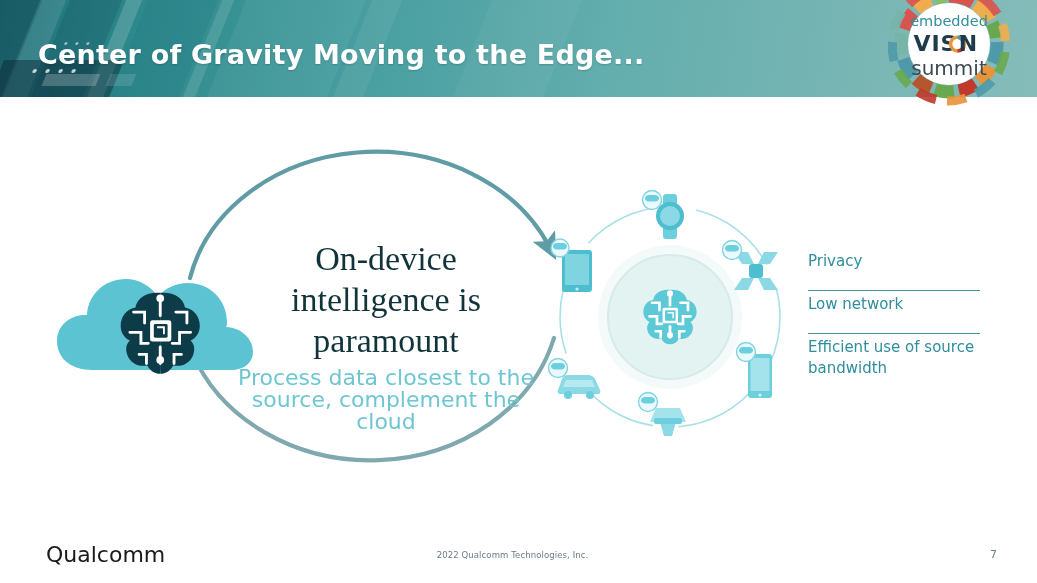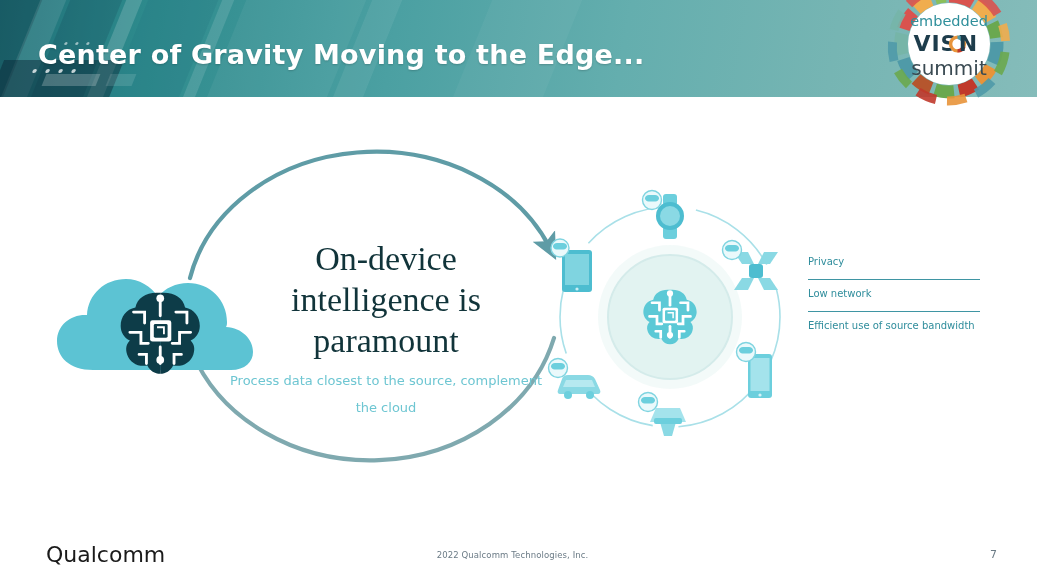--- a/index.html
+++ b/index.html
@@ -56,31 +56,31 @@
 
   .headline{
     position:absolute;left:236px;top:238px;width:300px;
     text-align:center;color:#11343a;
     font-size:34px;line-height:41px;font-weight:normal;
     font-family:Liberation Serif, serif;
   }
   .subline{
     position:absolute;left:228px;top:367px;width:316px;
     text-align:center;color:#6ec6d2;
-    font-size:13px;line-height:27px;
+    font-size:22px;line-height:22px;
     font-family:"DejaVu Sans", sans-serif;
   }
 
   .ring{position:absolute;left:540px;top:182px;width:260px;height:270px;}
 
   
   .benefits{position:absolute;left:808px;top:248px;width:172px;}
   .benefit{
-    color:#2f8d9c;font-size:10px;line-height:21px;
-    padding:3px 0 7px 0;
+    color:#2f8d9c;font-size:15px;line-height:21px;
+    padding:3px 0 18px 0;
     font-family:"DejaVu Sans", sans-serif;
   }
   .benefit.rule{border-bottom:1.6px solid #3f95a3;}
 
   
   .qc-logo{position:absolute;left:46px;top:541px;width:145px;height:28px;}
   .footnote{
     position:absolute;left:0;top:550px;width:1025px;text-align:center;
     color:#6b7b86;font-size:8.5px;letter-spacing:.1px;
     font-family:"DejaVu Sans", sans-serif;

